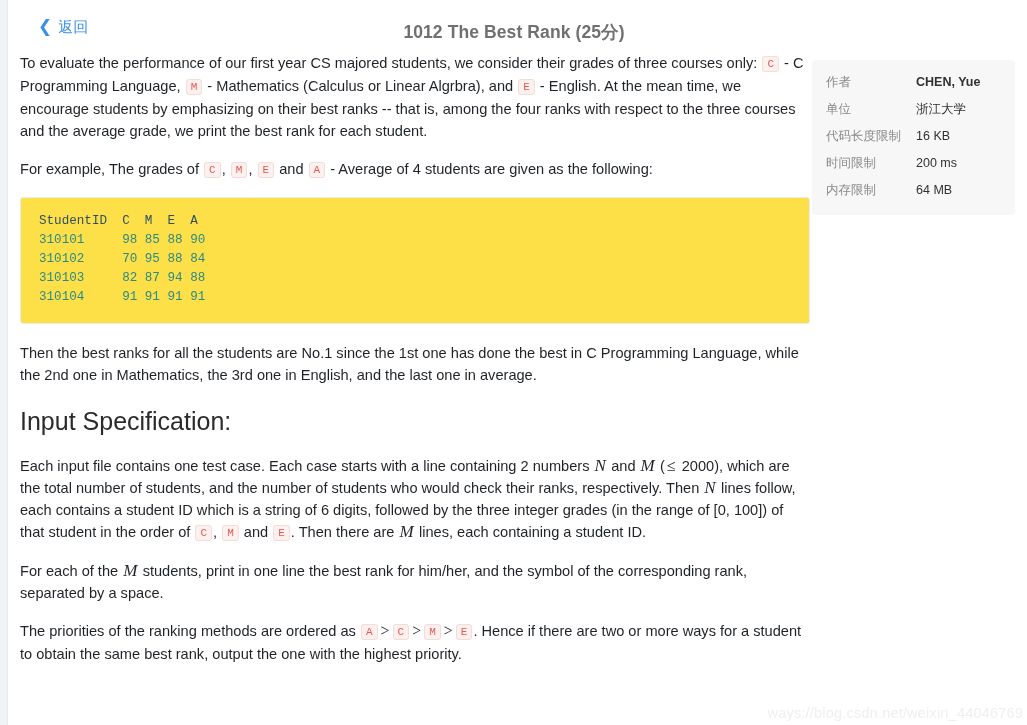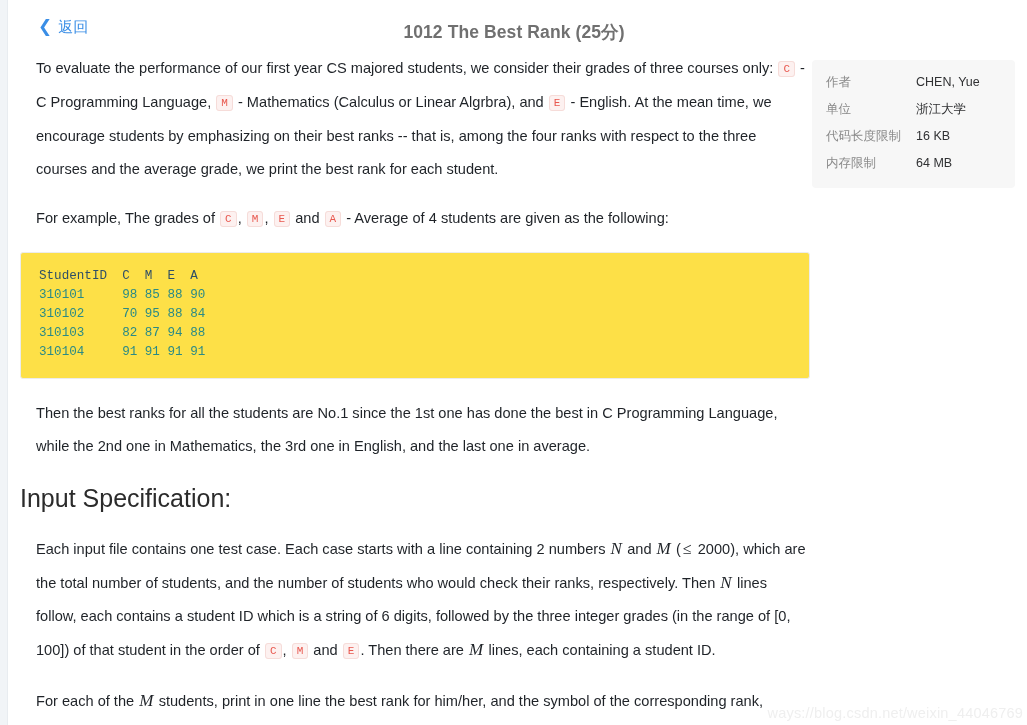--- a/index.html
+++ b/index.html
@@ -102,27 +102,27 @@
   .info-label {
     width: 90px;
     color: #8a8a8a;
     font-size: 12.5px;
     flex: none;
   }
   .info-value {
     color: #303133;
     font-size: 12.5px;
   }
-  .info-value.bold { font-weight: normal; }
+  .info-value.bold { font-weight: bold; }
 
   
   p.para {
-    margin: 0 0 16px 16px;
+    margin: 0 0 16px 0;
     font-size: 14.6px;
-    line-height: 33px;
+    line-height: 22px;
     color: #1f2328;
   }
   #content > p.para:first-child { margin-top: 0; }
 
   h2.spec-head {
     font-size: 25px;
     font-weight: normal;
     color: #2b2b2b;
     margin: 20px 0 18px 0;
     line-height: 1.25;
@@ -210,20 +210,24 @@
       </div>
       <div class="info-row">
         <span class="info-label">单位</span>
         <span class="info-value">浙江大学</span>
       </div>
       <div class="info-row">
         <span class="info-label">代码长度限制</span>
         <span class="info-value">16 KB</span>
       </div>
       <div class="info-row">
+        <span class="info-label">时间限制</span>
+        <span class="info-value">200 ms</span>
+      </div>
+      <div class="info-row">
         <span class="info-label">内存限制</span>
         <span class="info-value">64 MB</span>
       </div>
     </div>
 
     <div id="content">
 
       <p class="para"><span>To evaluate the performance of our first year CS majored students, we consider their grades of three courses only: </span><code class="badge">C</code><span> - C Programming Language, </span><code class="badge">M</code><span> - Mathematics (Calculus or Linear Algrbra), and </span><code class="badge">E</code><span> - English. At the mean time, we encourage students by emphasizing on their best ranks -- that is, among the four ranks with respect to the three courses and the average grade, we print the best rank for each student.</span></p>
 
       <p class="para"><span>For example, The grades of </span><code class="badge">C</code><span>, </span><code class="badge">M</code><span>, </span><code class="badge">E</code><span> and </span><code class="badge">A</code><span> - Average of 4 students are given as the following:</span></p>

